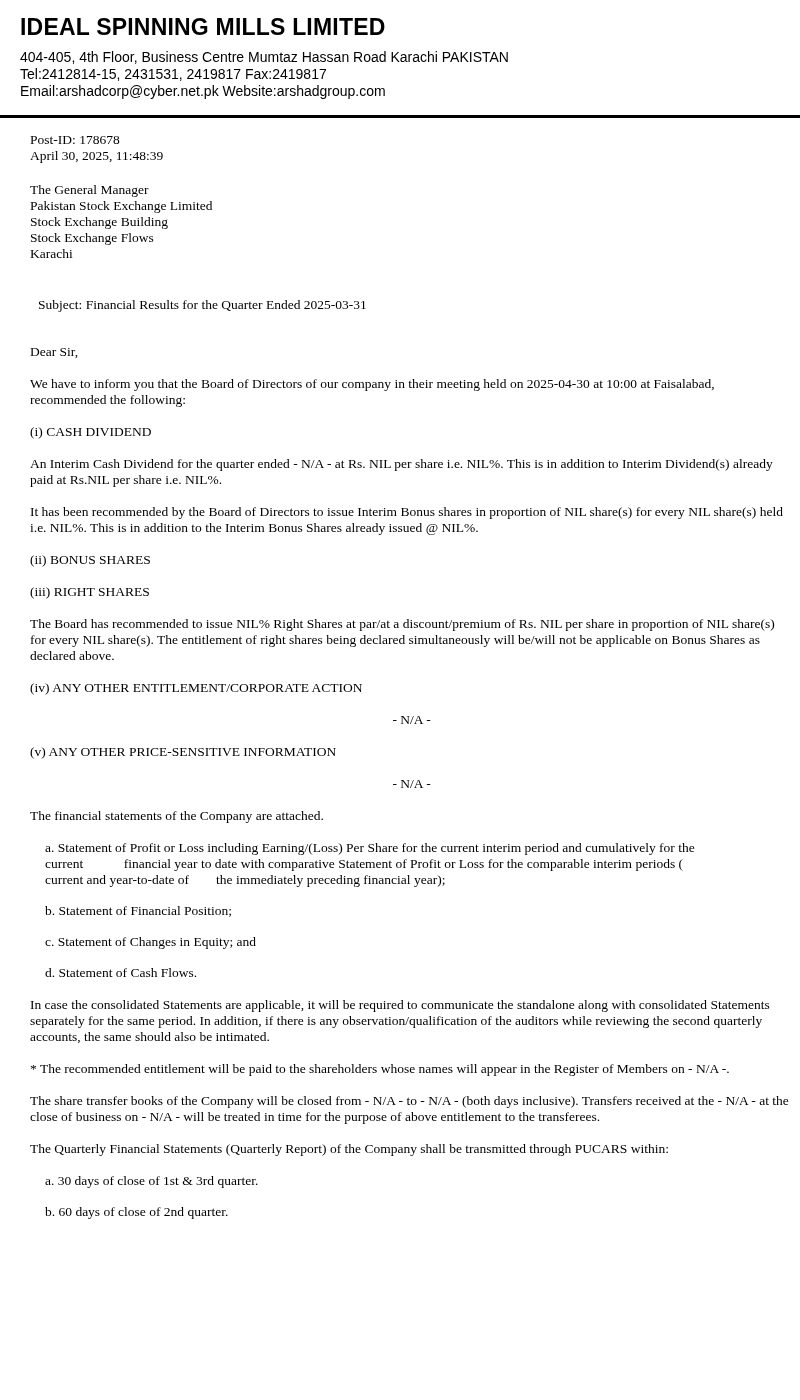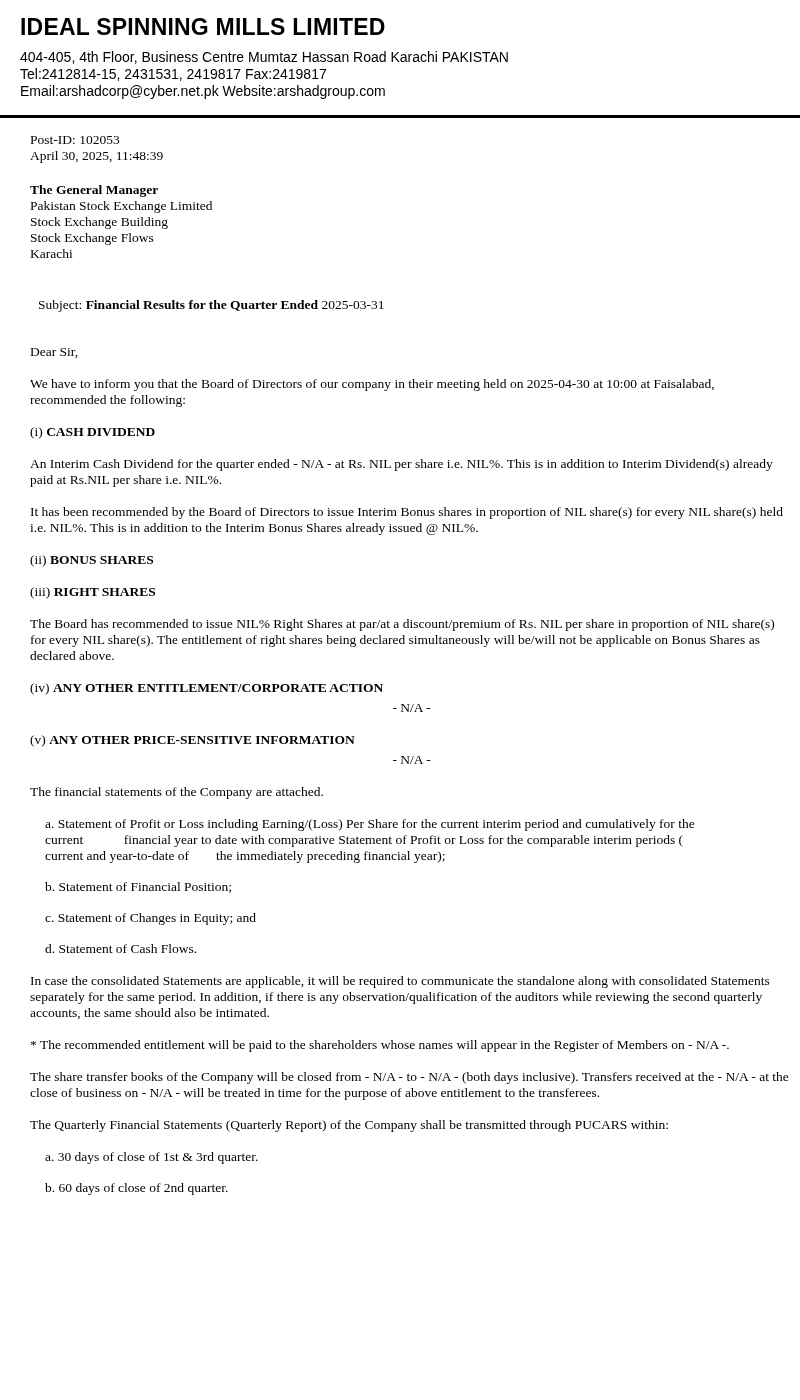--- a/index.html
+++ b/index.html
@@ -8,22 +8,22 @@
       font-family:"Liberation Serif", serif; font-size:13.5px; line-height:16px;
       overflow:hidden; box-sizing:border-box;
     }
     .letterhead { padding:14px 20px 0 20px; font-family:"Liberation Sans", sans-serif; }
     .company-name { margin:0 0 9px 0; font-size:23px; line-height:26px; font-weight:bold; letter-spacing:0.2px; }
     .hdr-line { font-size:14px; line-height:17px; }
     .header-rule { height:0; border:none; border-top:3px solid #000; margin:15px 0 0 0; }
     .letter-body { padding:14px 7px 0 30px; }
     .block { margin:16px 0 0 0; }
     p { margin:0; }
-    .bold { font-weight:bold; }
-    .center { text-align:center; margin:4px; }
+    .bold { font-weight:normal; }
+    .center { text-align:center; margin:16px; }
     .pre { white-space:pre-wrap; }
     .recipient { margin-top:18px; }
     .recipient div { margin:0; }
     .subject { margin-top:35px;margin-left:8px; }
     .salutation { margin-top:31px; }
     .list div { margin:15px; }
     .closing { margin-top:40px; }
   </style>
 </head>
 <body>
@@ -34,21 +34,21 @@
     <h1 class="company-name">IDEAL SPINNING MILLS LIMITED</h1>
     <div class="hdr-line">404-405, 4th Floor, Business Centre Mumtaz Hassan Road Karachi PAKISTAN</div>
     <div class="hdr-line">Tel:2412814-15, 2431531, 2419817 Fax:2419817</div>
     <div class="hdr-line">Email:arshadcorp@cyber.net.pk Website:arshadgroup.com</div>
   </div>
 
   <hr class="header-rule">
 
   <div class="letter-body">
 
-    <div>Post-ID: 102053</div>
+    <div>Post-ID: 178678</div>
     <div>April 30, 2025, 11:48:39</div>
 
     <div class="recipient">
       <div class="bold">The General Manager</div>
       <div>Pakistan Stock Exchange Limited</div>
       <div>Stock Exchange Building</div>
       <div>Stock Exchange Flows</div>
       <div>Karachi</div>
     </div>
 

